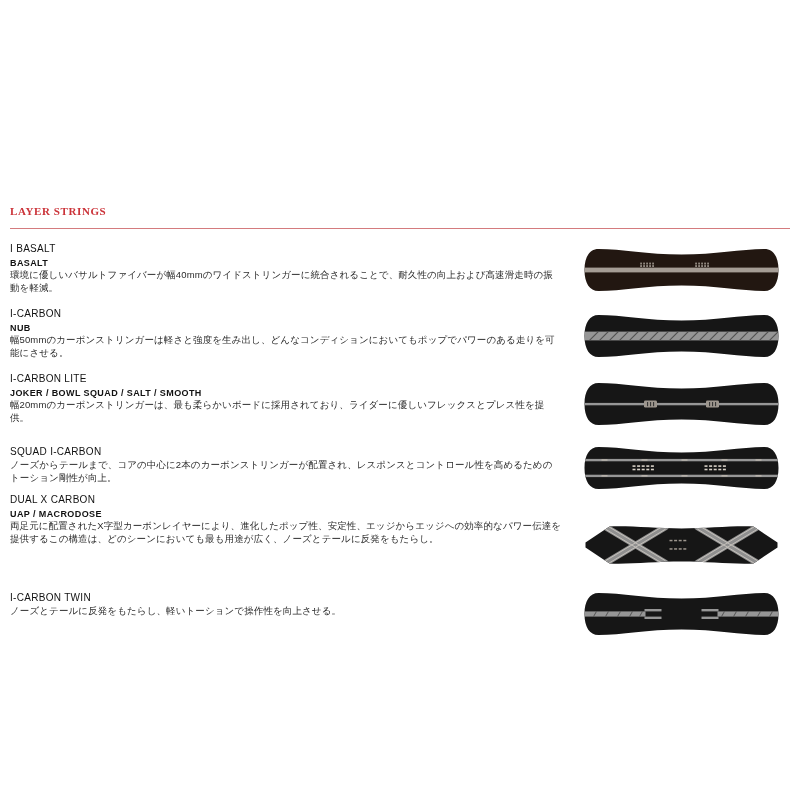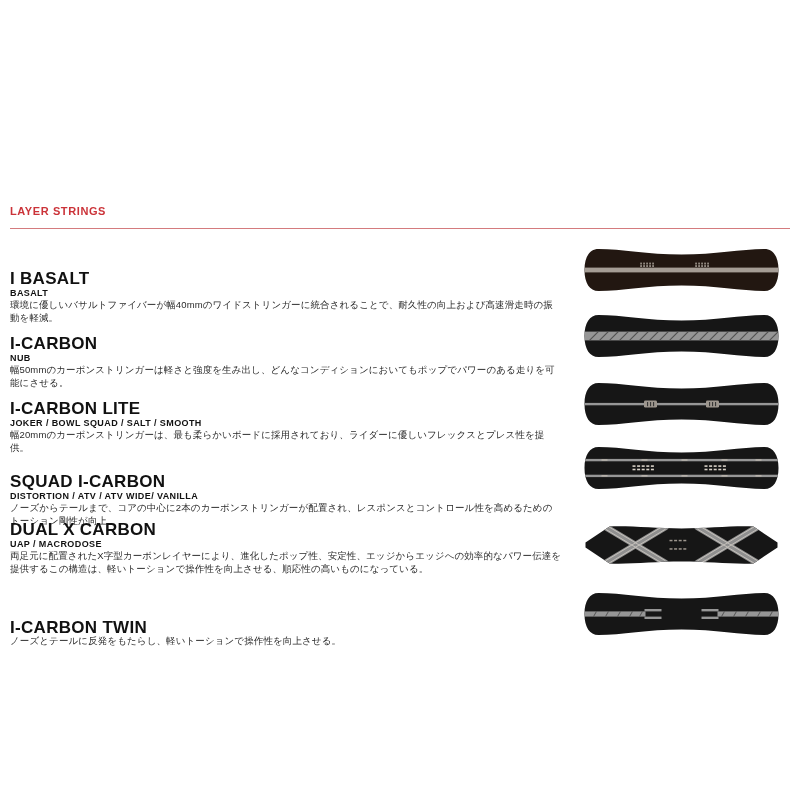--- a/index.html
+++ b/index.html
@@ -16,29 +16,30 @@
   *{margin:0;padding:0;box-sizing:border-box}
   html,body{background:#fff}
   body{
     width:800px;height:800px;position:relative;overflow:hidden;
     font-family:"Liberation Sans", sans-serif;
   }
   .header-title{
     position:absolute;left:10px;top:205px;
     font-size:11px;font-weight:bold;letter-spacing:.6px;
     color:var(--accent-red);
+    font-family:Liberation Serif, serif;
   }
   .header-rule{
     position:absolute;left:10px;top:228px;width:780px;height:0;
     border-top:1.6px solid var(--divider-red);
   }
   .section{position:absolute;left:10px;width:552px}
   .section .title{
-    font-size:17px;line-height:15px;font-weight:bold;
-    letter-spacing:.3px;color:var(--text-black);margin-top:30px;
+    font-size:10px;line-height:15px;font-weight:normal;
+    letter-spacing:.3px;color:var(--text-black);
   }
   .section .models{
     font-size:9px;line-height:11px;font-weight:bold;
     letter-spacing:.4px;color:var(--text-black);margin-top:2px;
   }
   .section .desc{
     font-size:9.5px;line-height:12.5px;color:var(--text-gray);
     margin-top:0;letter-spacing:.1px;
   }
   .s1{top:241px}.s2{top:306px}.s3{top:371px}.s4{top:444px}.s5{top:492px}.s6{top:590px}
@@ -167,21 +168,20 @@
         <rect class="insert-pad" x="122.5" y="18.6" width="13" height="7" rx="1.4"></rect>
         <rect x="125.6" y="20" width="1" height="4.2" fill="#2e2e2e"></rect>
           <rect x="128.6" y="20" width="1" height="4.2" fill="#2e2e2e"></rect>
           <rect x="131.6" y="20" width="1" height="4.2" fill="#2e2e2e"></rect>
       </g>
     </g>
   </svg>
 
   <div class="section s4">
     <div class="title">SQUAD I-CARBON</div>
-    <div class="models">DISTORTION / ATV / ATV WIDE/ VANILLA</div>
     <div class="desc">ノーズからテールまで、コアの中心に2本のカーボンストリンガーが配置され、レスポンスとコントロール性を高めるためのトーション剛性が向上。</div>
   </div>
   <svg class="board b4" viewBox="0 0 196 44">
     <defs>
         <clipPath id="bc4">
           <path d="M15 1 C38 1 64 6.5 98 6.5 C132 6.5 158 1 181 1 C190 1 195 9 195 22 C195 35 190 43 181 43 C158 43 132 37.5 98 37.5 C64 37.5 38 43 15 43 C6 43 1 35 1 22 C1 9 6 1 15 1 Z"></path>
         </clipPath>
       </defs>
     <path class="hull" d="M15 1 C38 1 64 6.5 98 6.5 C132 6.5 158 1 181 1 C190 1 195 9 195 22 C195 35 190 43 181 43 C158 43 132 37.5 98 37.5 C64 37.5 38 43 15 43 C6 43 1 35 1 22 C1 9 6 1 15 1 Z"></path>
     <g clip-path="url(#bc4)">
@@ -222,21 +222,21 @@
           <rect x="130.2" y="22.7" width="3" height="1.6"></rect>
           <rect x="134.8" y="22.7" width="3" height="1.6"></rect>
           <rect x="139.4" y="22.7" width="3" height="1.6"></rect>
       </g>
     </g>
   </svg>
 
   <div class="section s5">
     <div class="title">DUAL X CARBON</div>
     <div class="models">UAP / MACRODOSE</div>
-    <div class="desc">両足元に配置されたX字型カーボンレイヤーにより、進化したポップ性、安定性、エッジからエッジへの効率的なパワー伝達を提供するこの構造は、軽いトーションで操作性を向上させる、順応性の高いものになっている。</div>
+    <div class="desc">両足元に配置されたX字型カーボンレイヤーにより、進化したポップ性、安定性、エッジからエッジへの効率的なパワー伝達を提供するこの構造は、どのシーンにおいても最も用途が広く、ノーズとテールに反発をもたらし。</div>
   </div>
   <svg class="board b5" viewBox="0 0 196 44">
     <defs>
         <clipPath id="bc5">
           <path d="M98 5.5 C72 5.5 46 2.5 26 3.5 L2 19.5 L2 24.5 L26 40.5 C46 41.5 72 38.5 98 38.5 C124 38.5 150 41.5 170 40.5 L194 24.5 L194 19.5 L170 3.5 C150 2.5 124 5.5 98 5.5 Z"></path>
         </clipPath>
       </defs>
     <path class="hull" d="M98 5.5 C72 5.5 46 2.5 26 3.5 L2 19.5 L2 24.5 L26 40.5 C46 41.5 72 38.5 98 38.5 C124 38.5 150 41.5 170 40.5 L194 24.5 L194 19.5 L170 3.5 C150 2.5 124 5.5 98 5.5 Z"></path>
     <g clip-path="url(#bc5)">
       <g>

